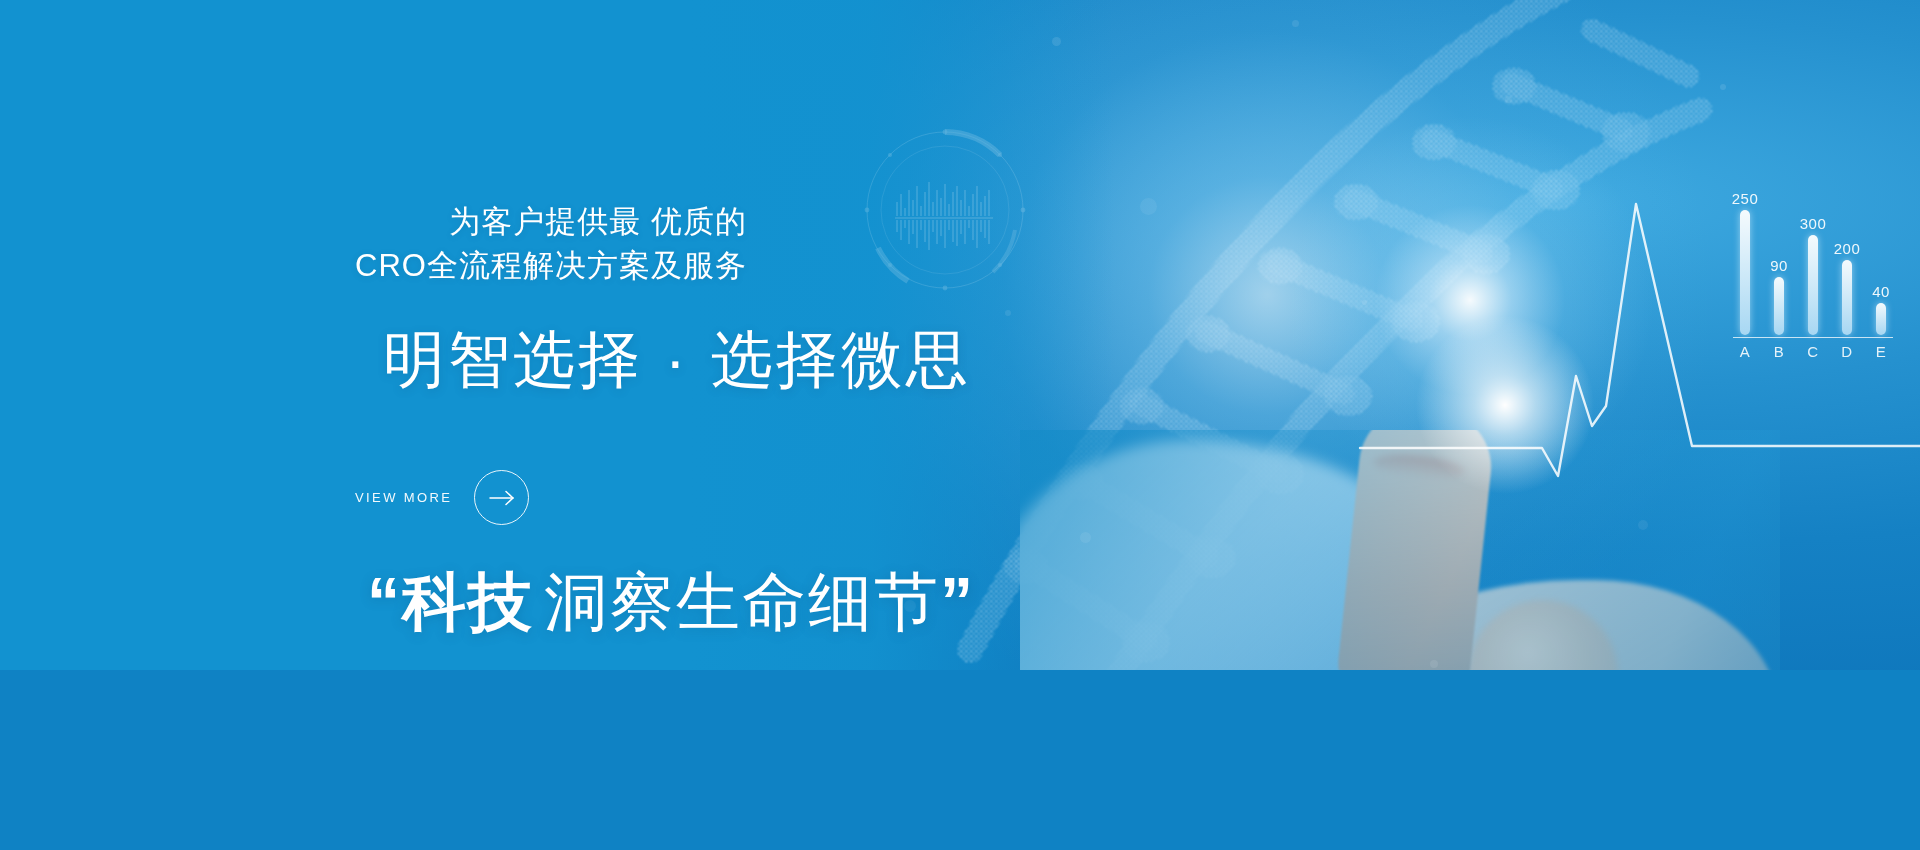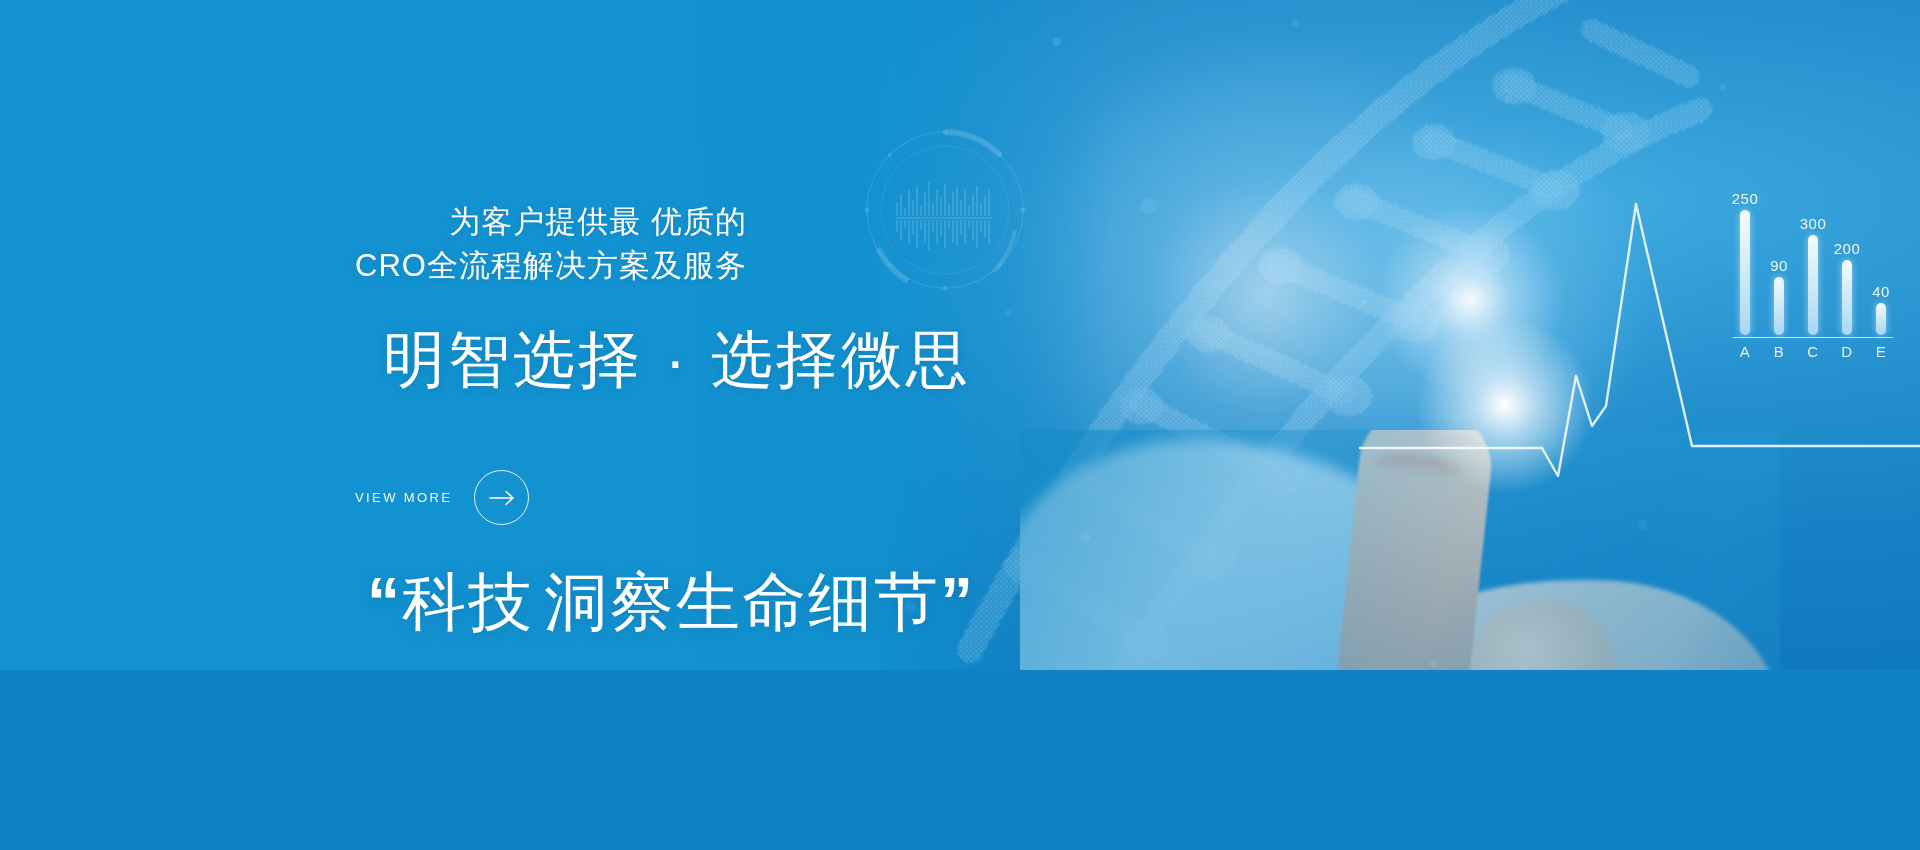--- a/index.html
+++ b/index.html
@@ -154,21 +154,21 @@
   }
   .vm-circle svg{ width:30px; height:18px; }
 
   .quote{
     position:absolute; left:12px; top:565px;
     font-size:64px; line-height:1.12; color:#ffffff;
     letter-spacing:2px; white-space:nowrap;
     text-shadow:0 2px 12px rgba(0,70,120,.25);
   }
   .quote .qm{ font-weight:700; font-size:66px; }
-  .quote .strong{ font-weight:400; }
+  .quote .strong{ font-weight:700; }
   .quote .rest{ font-weight:400; padding-left:10px; }
 </style>
 </head>
 <body>
 
 <div class="stage">
 
   <div class="left-flat"></div>
 
   <div class="dna">

